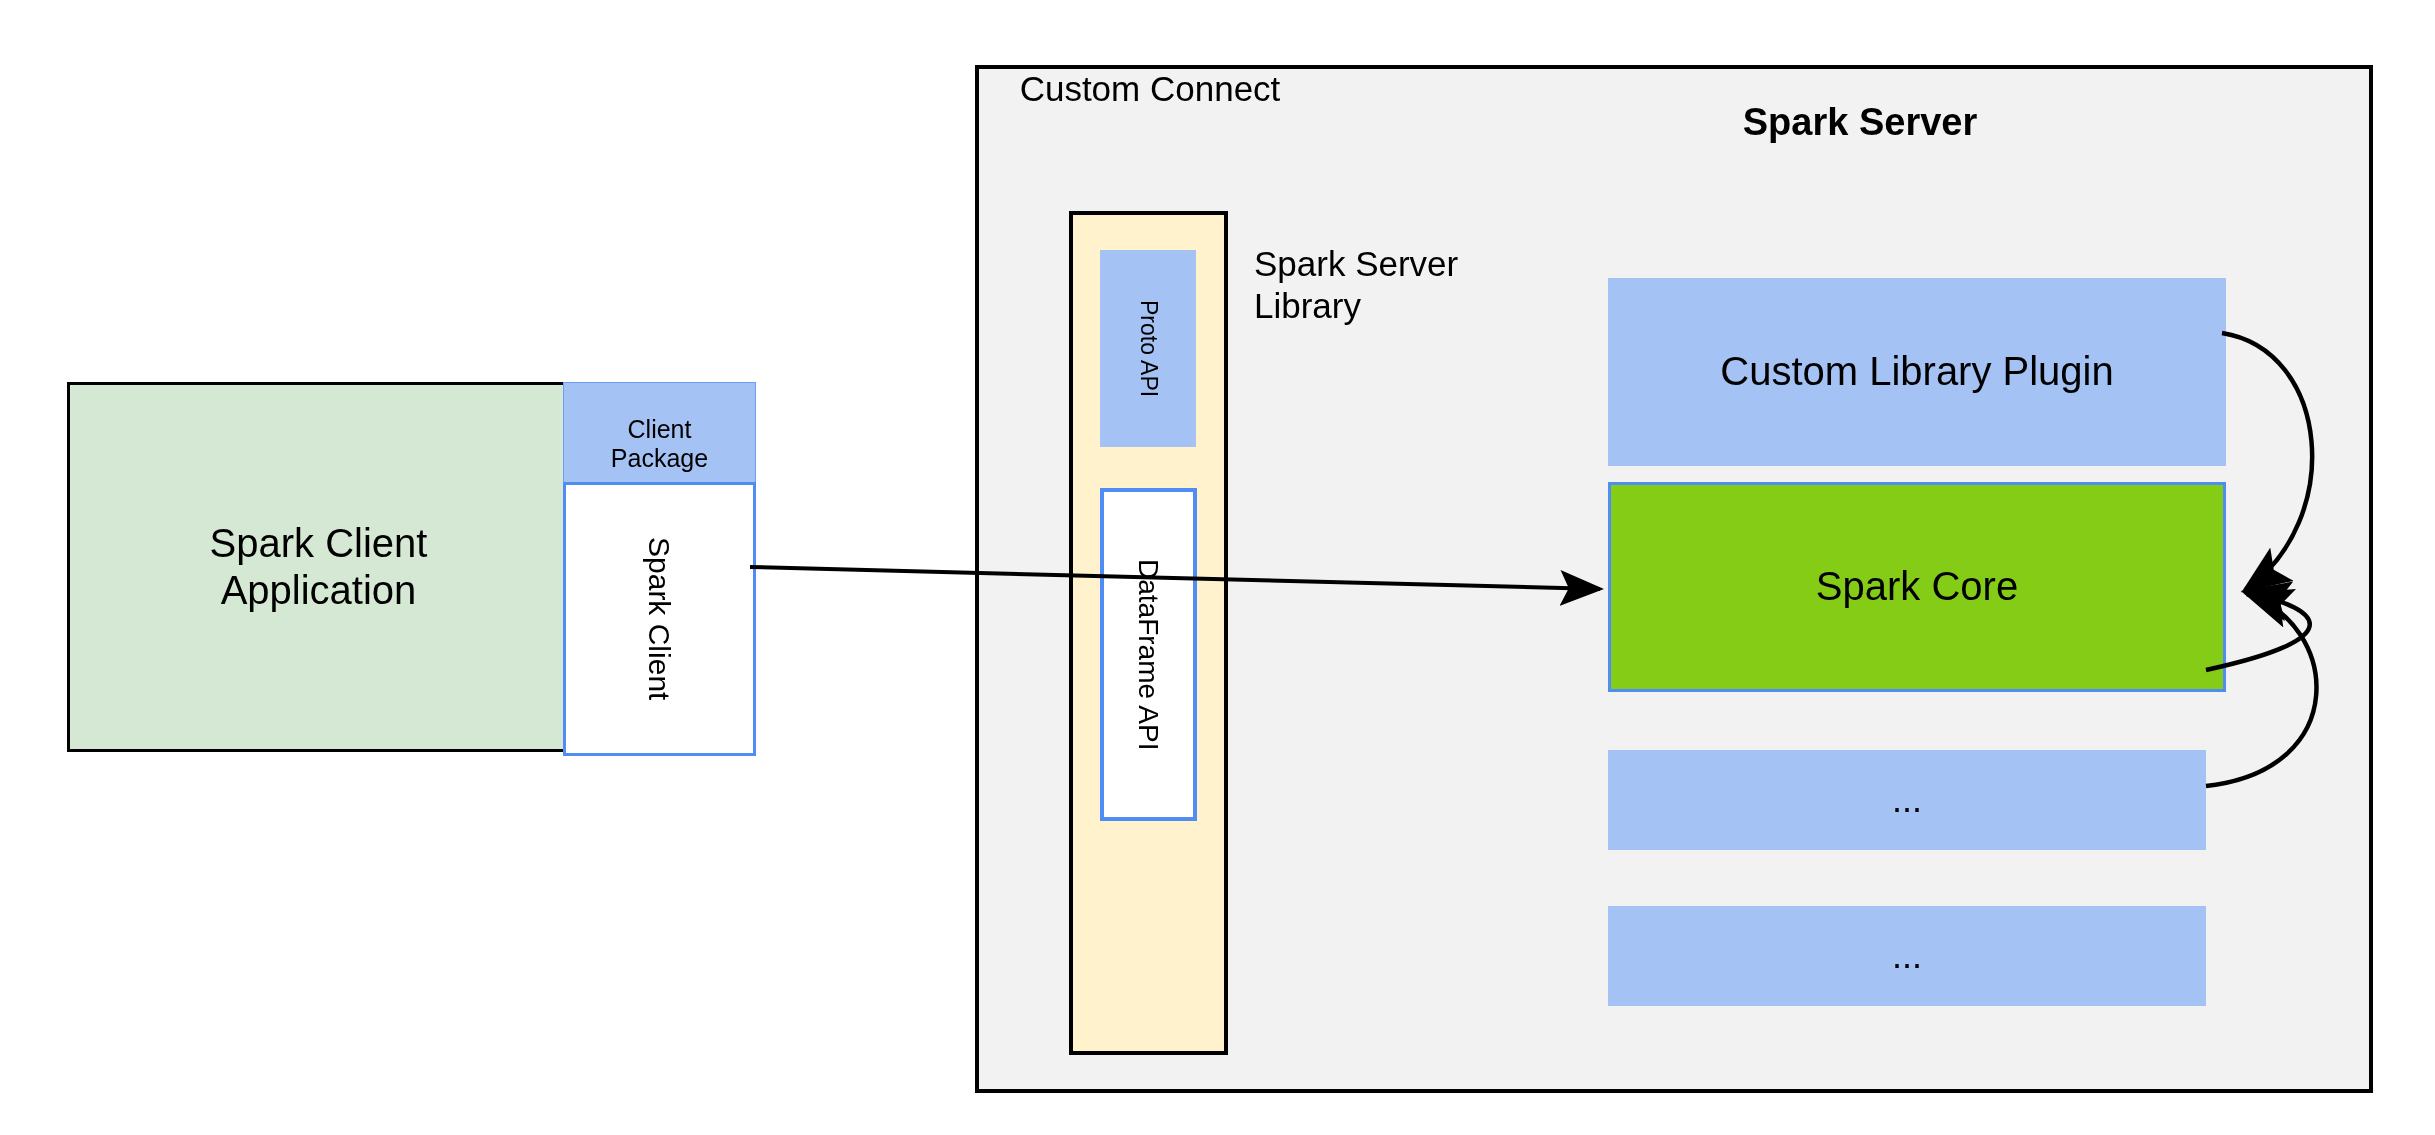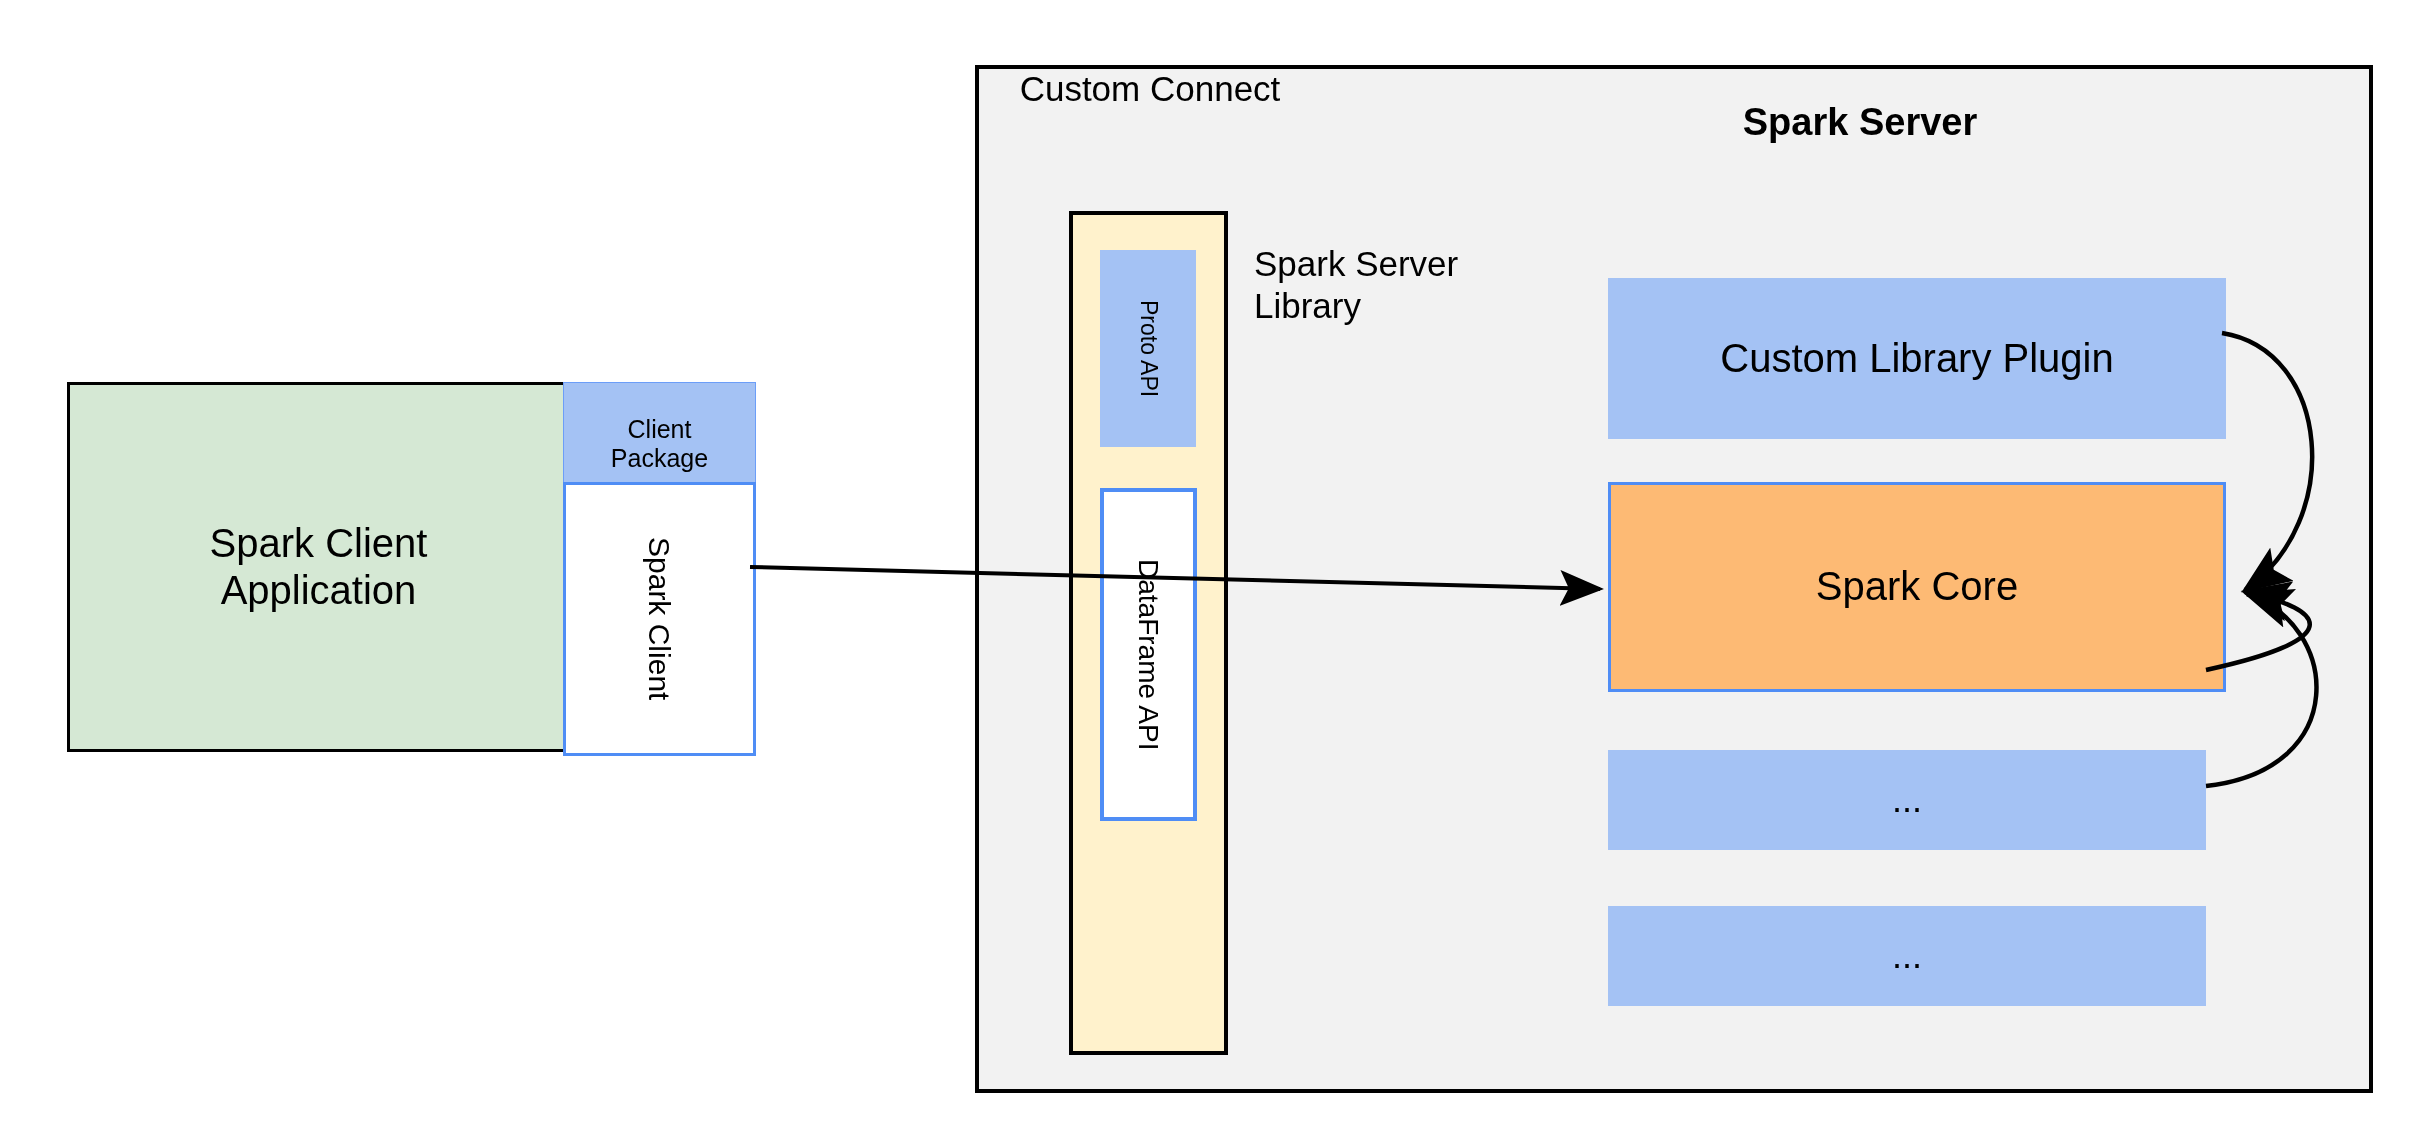--- a/index.html
+++ b/index.html
@@ -146,32 +146,32 @@
     border: 4px solid #4f8df5;
     font-size: 28px;
     z-index: 5;
   }
 
   
   #custom-library-plugin {
     left: 1608px;
     top: 278px;
     width: 618px;
-    height: 161px;
+    height: 188px;
     background: #a4c2f4;
     border: none;
     font-size: 40px;
     z-index: 3;
   }
   #spark-core {
     left: 1608px;
     top: 482px;
     width: 618px;
     height: 210px;
-    background: #fdba74;
+    background: #84cc16;
     border: 3px solid #4f8df5;
     font-size: 40px;
     z-index: 3;
     justify-content: center;
   }
   #ellipsis-box-1 {
     left: 1608px;
     top: 750px;
     width: 598px;
     height: 100px;

